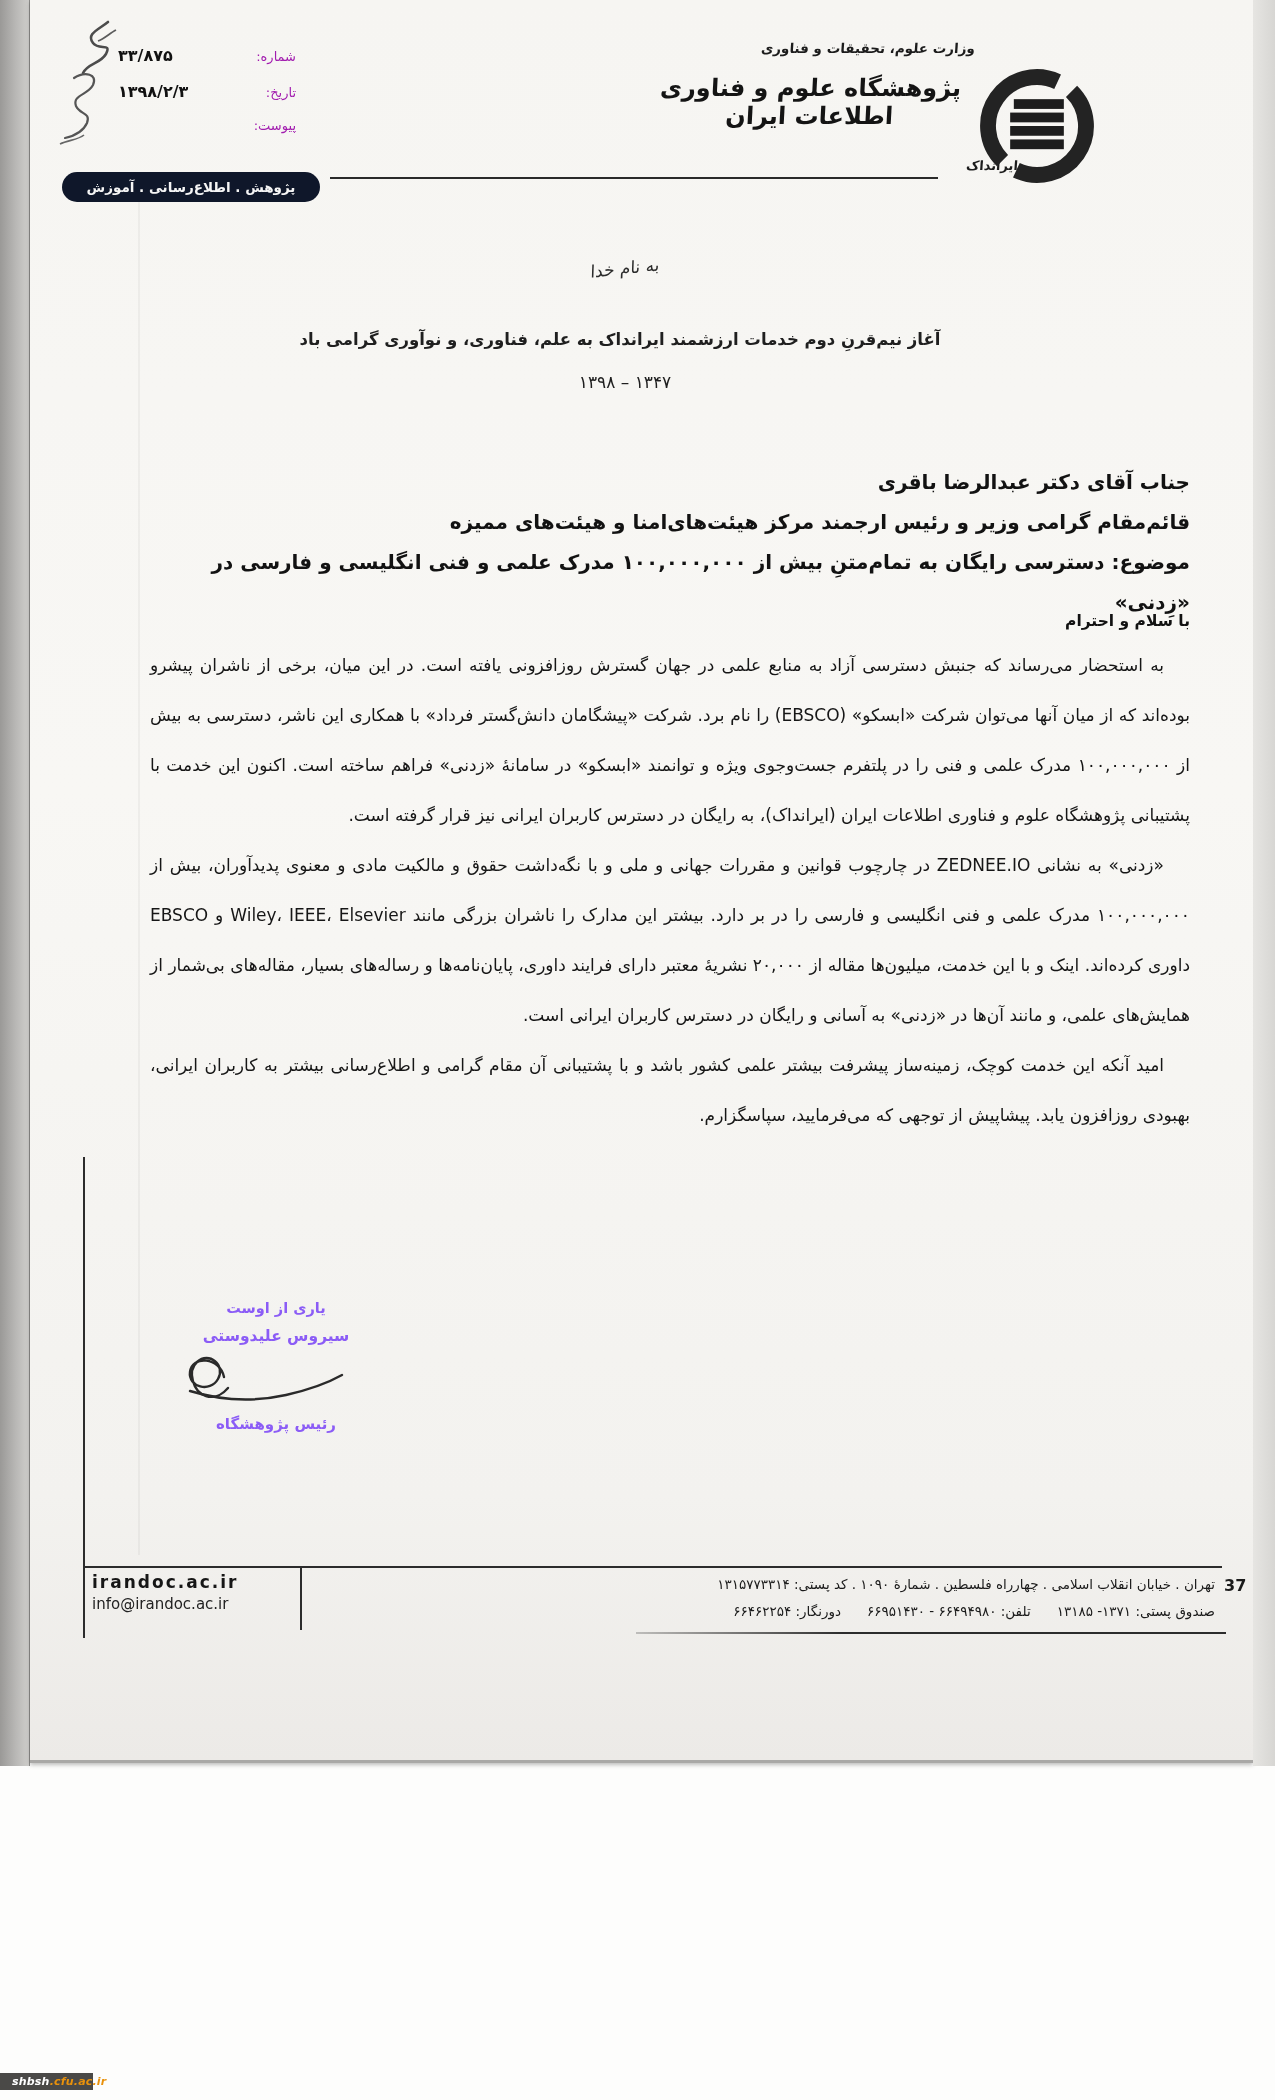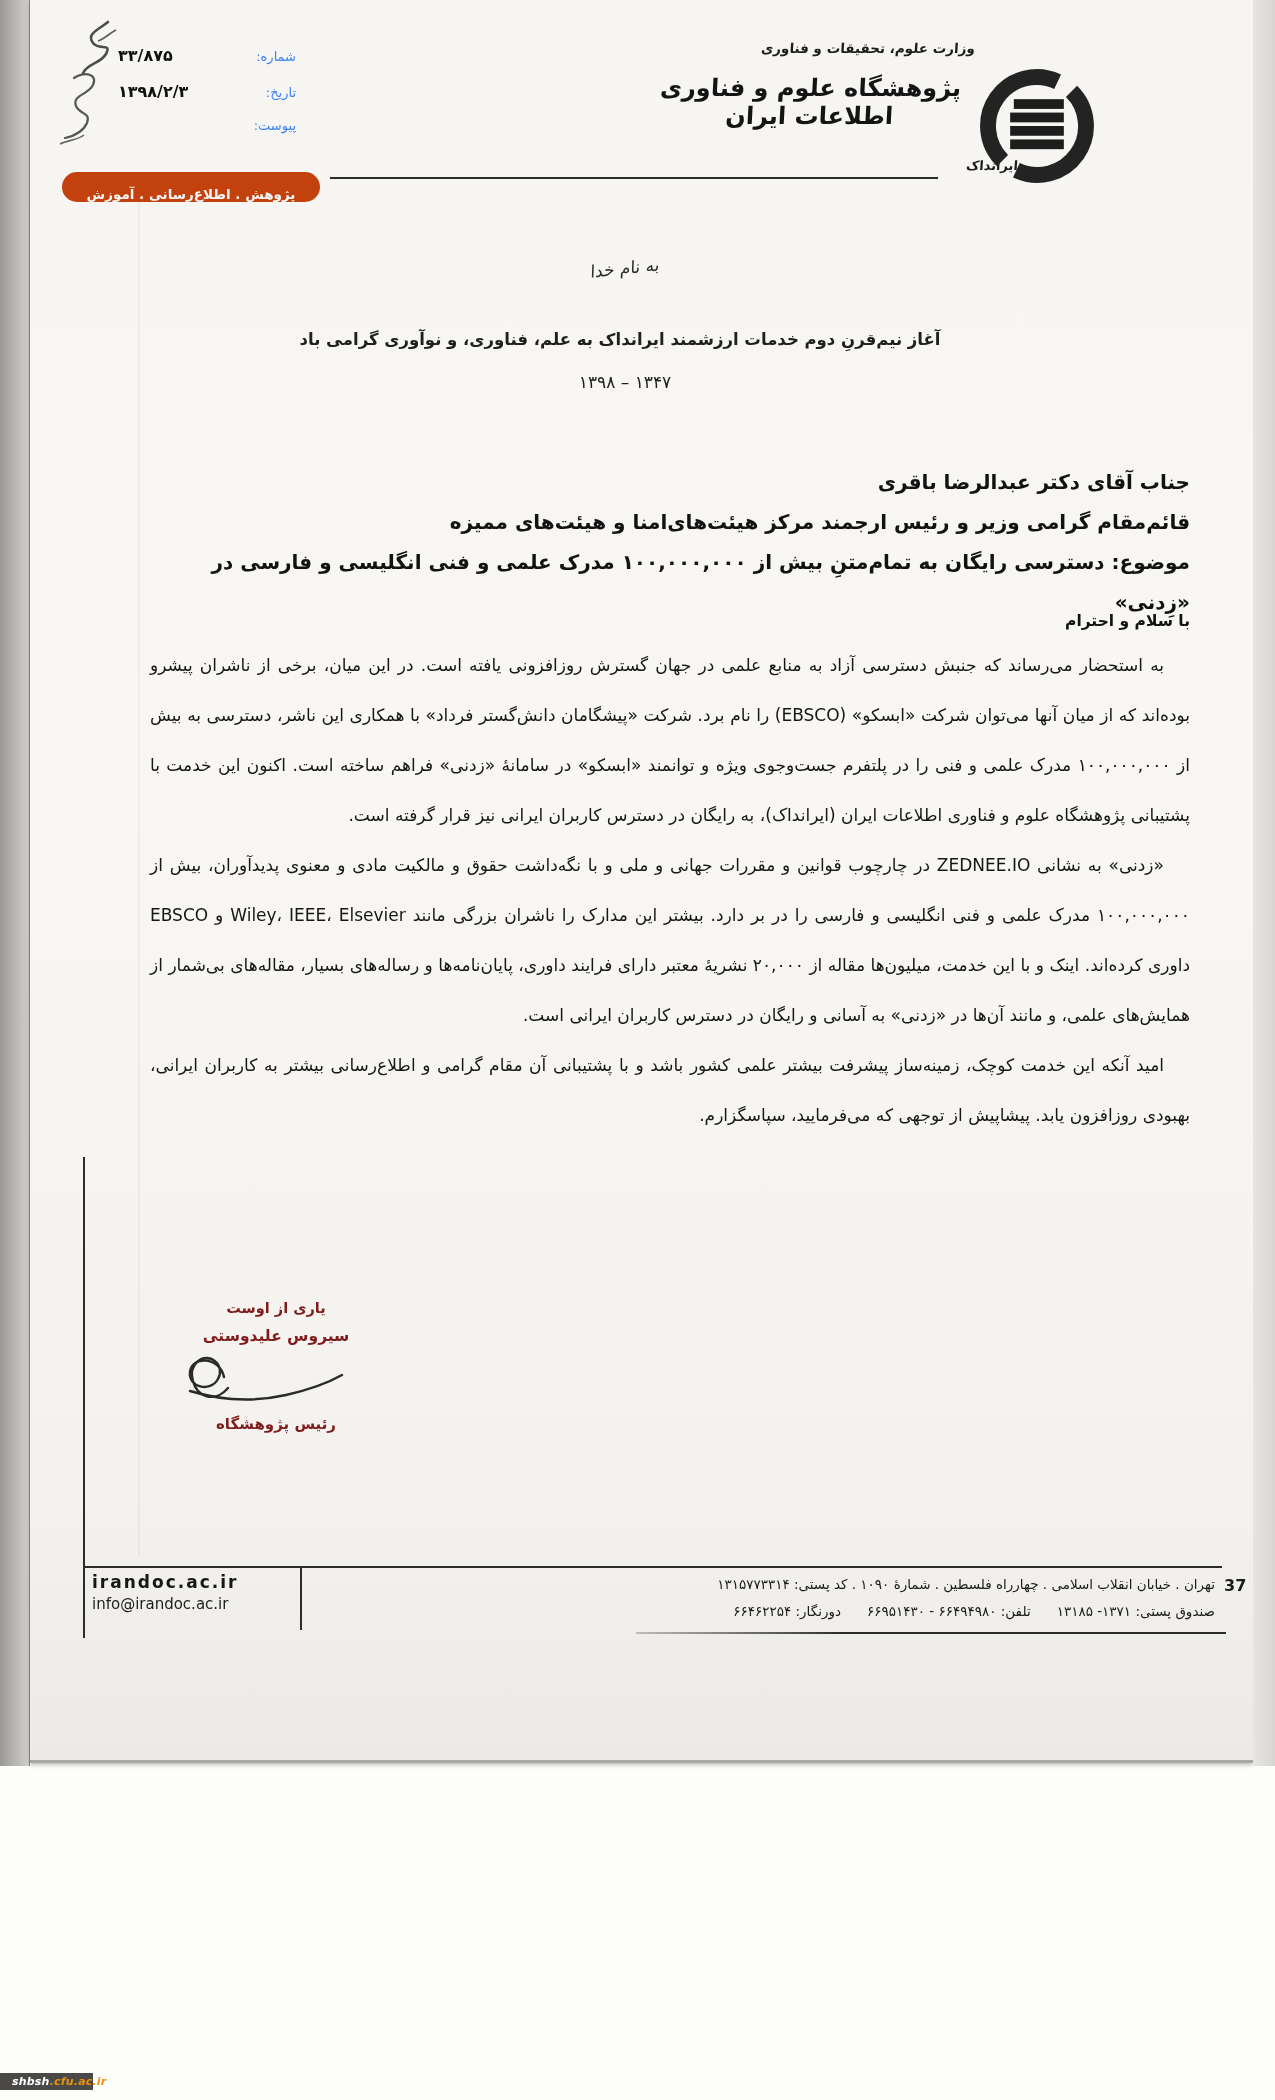--- a/index.html
+++ b/index.html
@@ -23,21 +23,21 @@
     background:linear-gradient(90deg,#e6e5e2 0%,#d7d6d3 100%);
   }
   .fold-line {
     position:absolute; left:138px; top:185px; width:2px; height:1370px;
     background:rgba(60,60,60,0.05);
   }
 
   
   .meta-block { position:absolute; left:118px; top:46px; width:178px; direction:rtl; }
   .meta-row { display:flex; justify-content:space-between; align-items:baseline; margin-bottom:17px; }
-  .meta-label { font-size:13px; color:#3b82f6; }
+  .meta-label { font-size:13px; color:#a21caf; }
   .meta-value { font-size:16px; font-weight:bold; color:#111; letter-spacing:1px; }
 
   
   .scribble { position:absolute; left:46px; top:16px; }
 
   
   .ministry {
     position:absolute; left:748px; top:40px; width:240px; text-align:center;
     font-size:13.5px; font-weight:bold; color:#1c1c1c; direction:rtl; transform:skewX(-4deg);
   }
@@ -49,21 +49,21 @@
   .header-rule { position:absolute; left:330px; top:177px; width:608px; height:2px; background:#2a2a2a; }
   .irandoc-small {
     position:absolute; left:942px; top:158px; width:100px; text-align:center;
     font-size:13px; font-weight:bold; color:#1c1c1c; direction:rtl; transform:skewX(-4deg);
   }
   .logo { position:absolute; left:976px; top:58px; }
 
   
   .banner {
     position:absolute; left:62px; top:172px; width:258px; height:30px;
-    background:#c2410c; color:#f5f5f5; display:flex; align-items:flex-end; justify-content:center;
+    background:#0f172a; color:#f5f5f5; display:flex; align-items:center; justify-content:center;
     font-size:13.5px; font-weight:bold; direction:rtl; letter-spacing:0.5px;border-radius:15px;
   }
 
   
   .besmellah {
     position:absolute; left:540px; top:258px; width:170px; text-align:center;
     font-size:17px; color:#2b2b2b; direction:rtl; transform:rotate(-6deg) skewX(-8deg);
     font-weight:500;
   }
   .slogan {
@@ -87,21 +87,21 @@
   }
 
   
   .body-text {
     position:absolute; left:150px; top:640px; width:1040px; direction:rtl;
     font-size:17px; color:#161616; line-height:50px; text-align:justify;
   }
   .body-text p { text-indent:26px; }
 
   
-  .signature-block { position:absolute; left:196px; top:1300px; width:160px; text-align:center; direction:rtl; color:#7f1d1d; }
+  .signature-block { position:absolute; left:196px; top:1300px; width:160px; text-align:center; direction:rtl; color:#8b5cf6; }
   .sig-prayer { font-size:14.5px; font-weight:bold; }
   .sig-name { font-size:15.5px; font-weight:bold; margin-top:11px; }
   .sig-title { font-size:15px; font-weight:bold; margin-top:-2px; }
   .sig-svg { margin:2px 0 0 18px; }
 
   
   .left-vline { position:absolute; left:83px; top:1157px; width:2px; height:481px; background:#2c2c2c; }
   .footer-rule-top { position:absolute; left:83px; top:1566px; width:1139px; height:2px; background:#2c2c2c; }
   .footer-rule-bottom { position:absolute; left:636px; top:1632px; width:590px; height:2px;
     background:linear-gradient(90deg, rgba(44,44,44,0.25), #2c2c2c 35%); }

